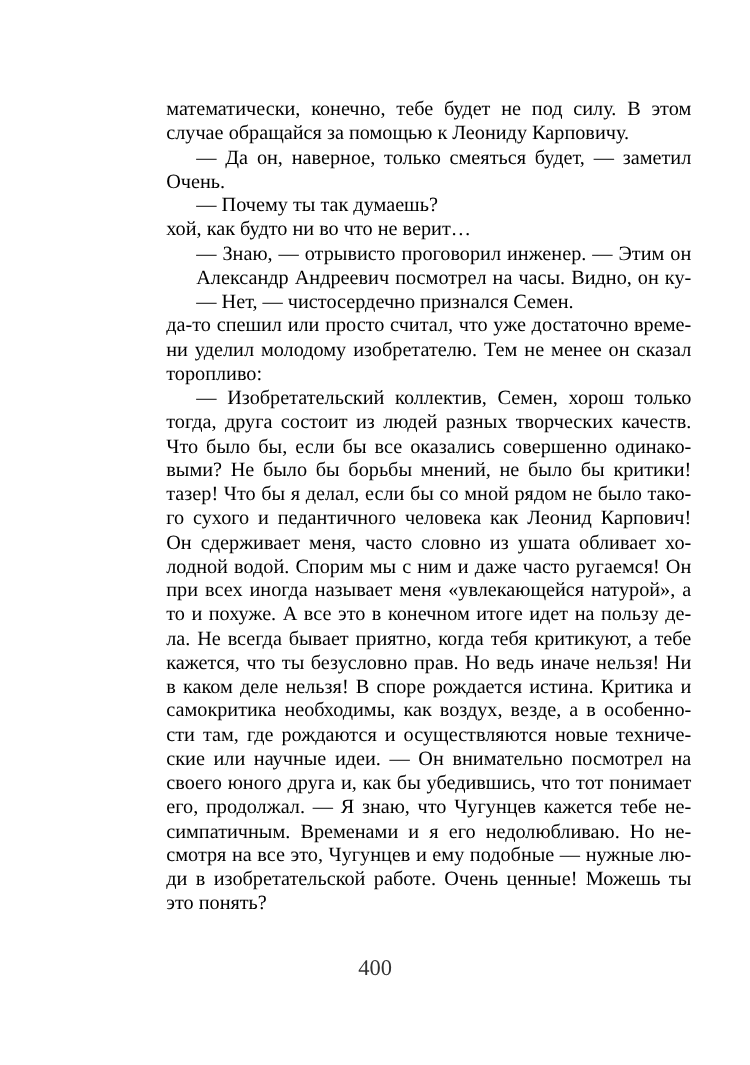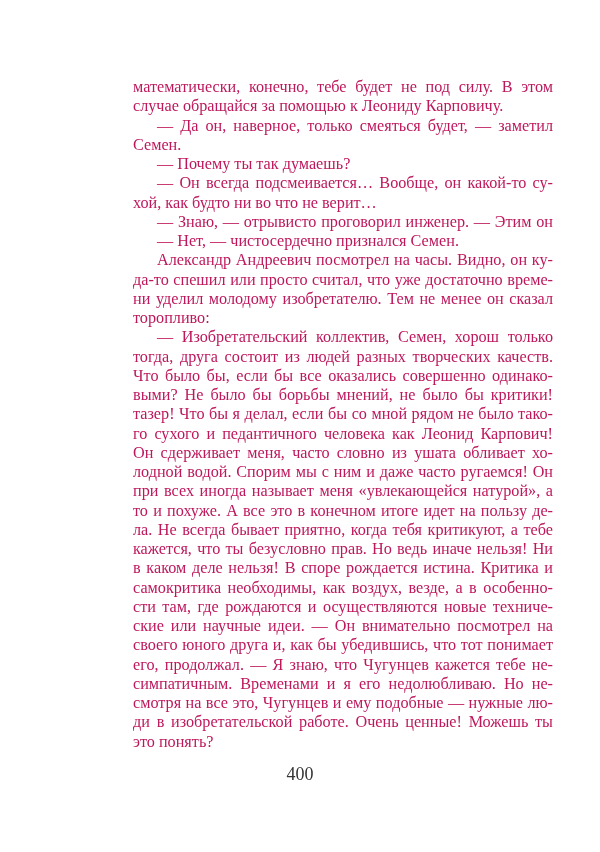--- a/index.html
+++ b/index.html
@@ -21,21 +21,21 @@
       background: #ffffff;
     }
     .text-block {
       position: absolute;
       left: 133px;
       top: 78px;
       width: 420px;
       font-family: "Liberation Serif", "DejaVu Serif", serif;
       font-size: 16.2px;
       line-height: 19.25px;
-      color: #be185d;
+      color: #000000;
     }
     .line {
       display: block;
       white-space: nowrap;
       text-align: justify;
       text-align-last: justify;
       height: 19.25px;
     }
     .line.last {
       text-align-last: left;
@@ -55,27 +55,26 @@
     }
   </style>
 </head>
 <body>
 
 <div class="page">
   <div class="text-block" id="text-block">
       <span class="line">математически, конечно, тебе будет не под силу. В этом</span>
       <span class="line last">случае обращайся за помощью к Леониду Карповичу.</span>
       <span class="line indent">— Да он, наверное, только смеяться будет, — заметил</span>
-      <span class="line last">Семен.</span>
+      <span class="line last">Очень.</span>
       <span class="line indent last">— Почему ты так думаешь?</span>
-      <span class="line indent">— Он всегда подсмеивается… Вообще, он какой-то су-</span>
       <span class="line last">хой, как будто ни во что не верит…</span>
       <span class="line indent">— Знаю, — отрывисто проговорил инженер. — Этим он</span>
+      <span class="line indent">Александр Андреевич посмотрел на часы. Видно, он ку-</span>
       <span class="line indent last">— Нет, — чистосердечно признался Семен.</span>
-      <span class="line indent">Александр Андреевич посмотрел на часы. Видно, он ку-</span>
       <span class="line">да-то спешил или просто считал, что уже достаточно време-</span>
       <span class="line">ни уделил молодому изобретателю. Тем не менее он сказал</span>
       <span class="line last">торопливо:</span>
       <span class="line indent">— Изобретательский коллектив, Семен, хорош только</span>
       <span class="line">тогда, друга состоит из людей разных творческих качеств.</span>
       <span class="line">Что было бы, если бы все оказались совершенно одинако-</span>
       <span class="line">выми? Не было бы борьбы мнений, не было бы критики!</span>
       <span class="line">тазер! Что бы я делал, если бы со мной рядом не было тако-</span>
       <span class="line">го сухого и педантичного человека как Леонид Карпович!</span>
       <span class="line">Он сдерживает меня, часто словно из ушата обливает хо-</span>

